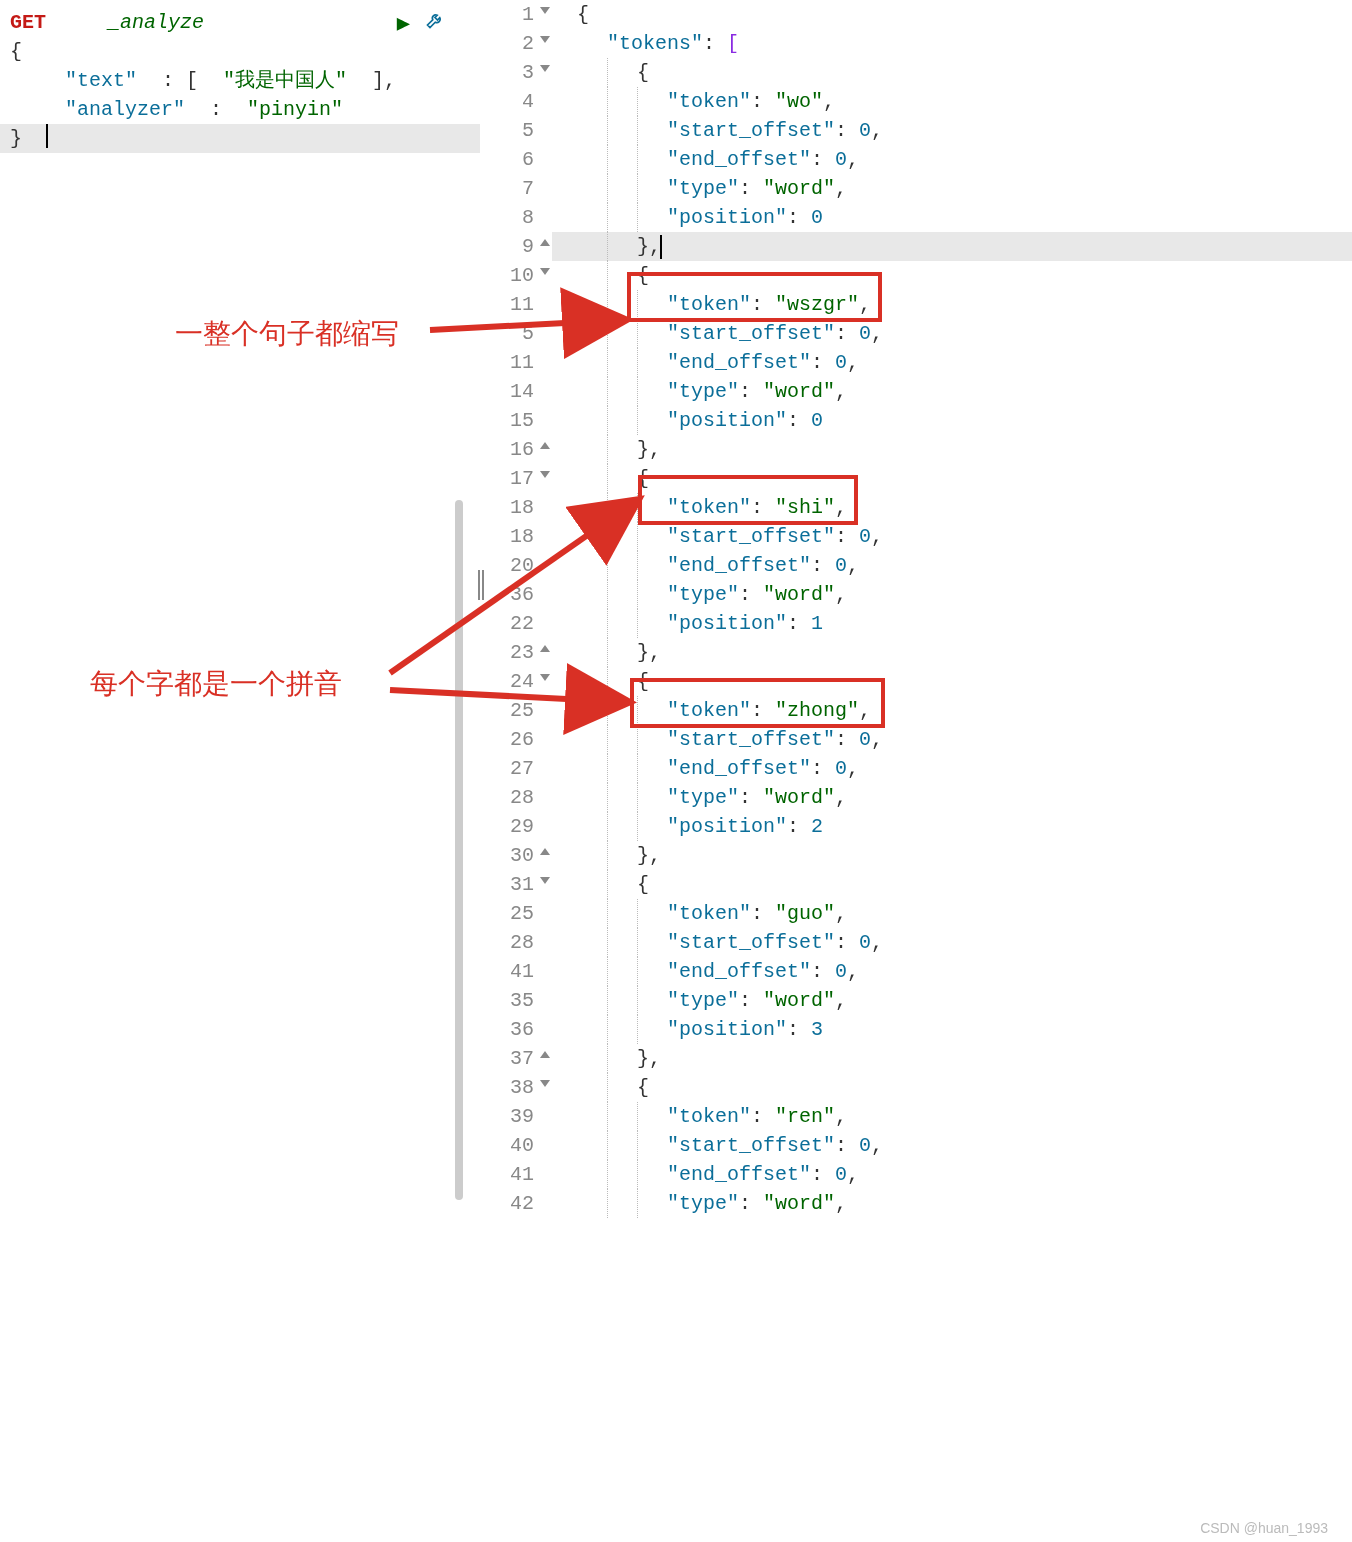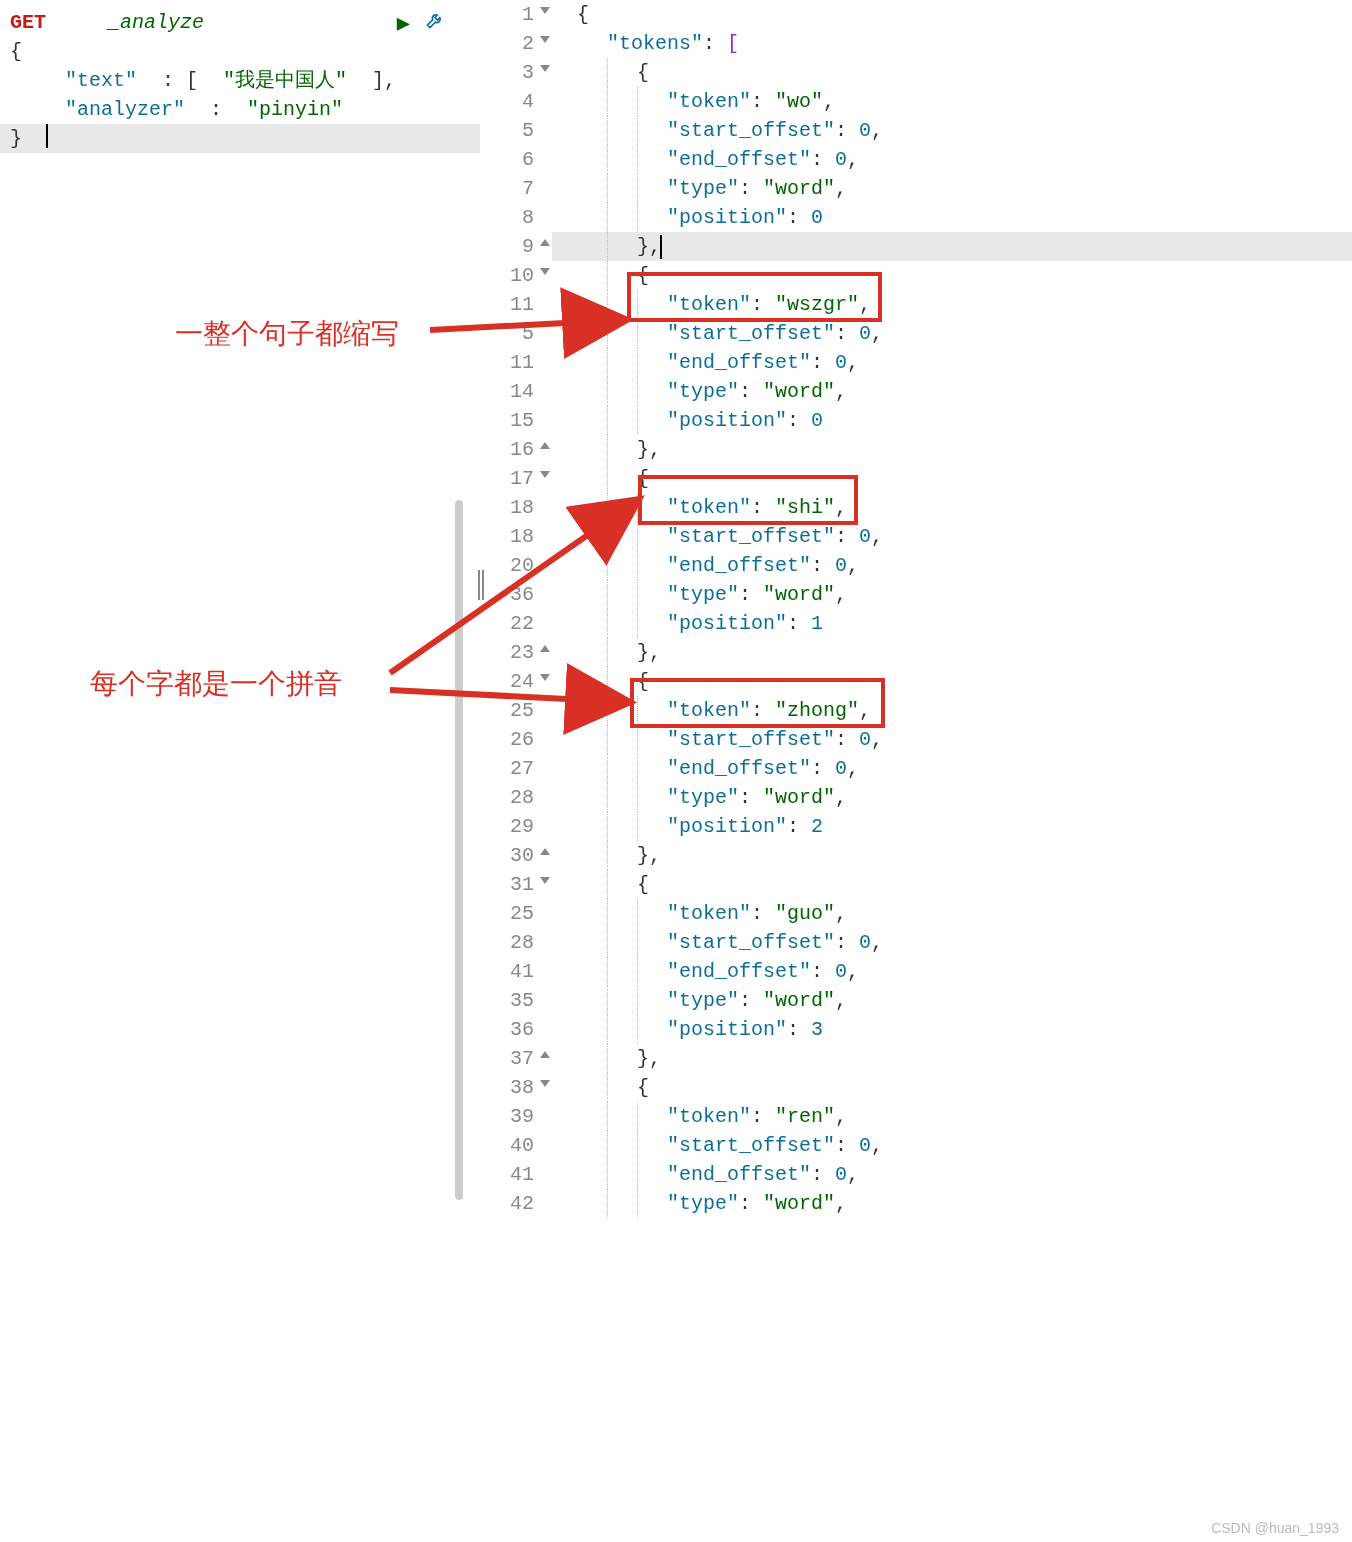--- a/index.html
+++ b/index.html
@@ -137,21 +137,21 @@
     content: "";
     position: absolute;
     left: 0; width: 2px; height: 100%;
     background: #888;
   }
   .splitter-handle::after { left: 4px; }
   
   .watermark {
     position: absolute;
     bottom: 6px;
-    right: 13px;
+    right: 24px;
     color: #bbb;
     font-size: 14px;
     font-family: Arial, sans-serif;
   }
 </style>
 </head>
 <body>
 
 <div class="container">
   <div class="left-panel">

